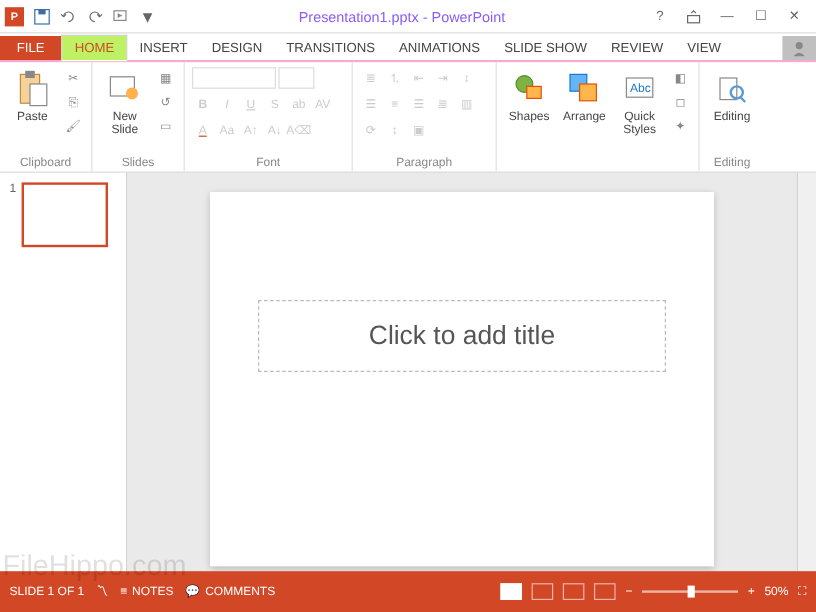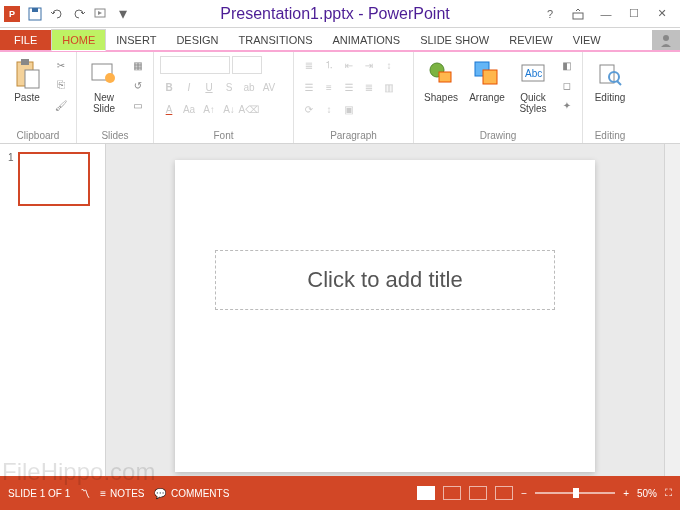--- a/index.html
+++ b/index.html
@@ -1,20 +1,20 @@
 <!DOCTYPE html>
 <html><head>
 <meta charset="utf-8">
 <style>
 * { margin: 0; padding: 0; box-sizing: border-box; font-family: "Segoe UI", Arial, sans-serif; }
 body { width: 680px; height: 510px; background: #fff; overflow: hidden; position: relative; }
 .titlebar { height: 28px; background: #fff; border-bottom: 1px solid #d4d4d4; display: flex; align-items: center; padding: 0 4px; }
 .ql-icon { width: 16px; height: 16px; margin: 0 3px; display: flex; align-items: center; justify-content: center; color: #666; }
 .app-icon { width: 16px; height: 16px; background: #d24726; color: #fff; font-size: 9px; font-weight: bold; display: flex; align-items: center; justify-content: center; margin-right: 4px; }
-.title-text { flex: 1; text-align: center; font-size: 16px; color: #4c1d95; }
+.title-text { flex: 1; text-align: center; font-size: 12px; color: #8b5cf6; }
 .win-ctrl { width: 28px; height: 20px; display: flex; align-items: center; justify-content: center; color: #666; font-size: 11px; }
 .tabstrip { height: 24px; background: #fff; display: flex; align-items: flex-end; border-bottom: 2px solid #f9a8d4; }
 .file-tab { background: #d24726; color: #fff; padding: 4px 14px; font-size: 11px; }
 .tab { padding: 4px 10px; font-size: 11px; color: #444; }
 .tab.active { color: #d24726; border: 1px solid #d4d4d4; border-bottom: 1px solid #fff; position: relative; top: 1px; background: #bef264; }
 .user-box { margin-left: auto; width: 28px; height: 20px; background: #c0c0c0; display: flex; align-items: center; justify-content: center; }
 .ribbon { height: 92px; background: #fff; border-bottom: 1px solid #d4d4d4; display: flex; }
 .group { border-right: 1px solid #e2e2e2; padding: 4px 6px 2px; display: flex; flex-direction: column; }
 .group-body { flex: 1; display: flex; align-items: flex-start; gap: 4px; }
 .group-label { font-size: 10px; color: #888; text-align: center; padding-top: 2px; }
@@ -239,21 +239,20 @@
           </div>
         <div class="big-btn-label" style="white-space:pre-line">Quick
 Styles</div>
       </div>
       <div class="small-col">
         <div class="small-btn">◧</div>
         <div class="small-btn">◻</div>
         <div class="small-btn">✦</div>
       </div>
     </div>
-    <div class="group-label">Drawing</div>
   </div>
 
   <div class="group" style="border-right:none">
     <div class="group-body">
       <div class="big-btn">
         <div class="big-btn-icon">
             <svg width="24" height="24">
               <rect x="2" y="3" width="14" height="18" fill="#fff" stroke="#888"></rect>
               <circle cx="16" cy="15" r="5" fill="none" stroke="#5b9bd5" stroke-width="2"></circle>
               <line x1="19" y1="19" x2="23" y2="23" stroke="#5b9bd5" stroke-width="2"></line>

